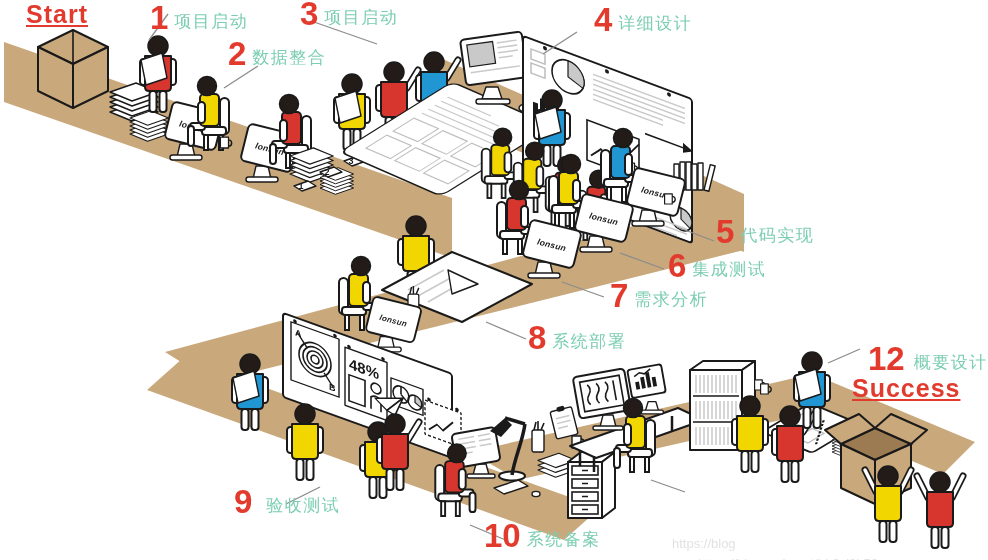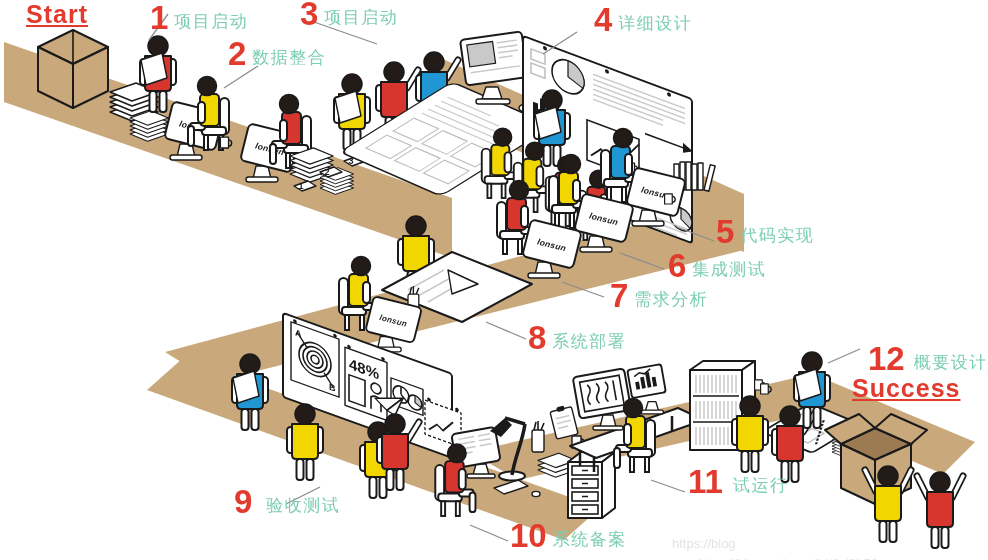--- a/index.html
+++ b/index.html
@@ -455,27 +455,23 @@
   <span class="txt">需求分析</span>
 </div>
 <div class="step" style="left:528px;top:324px;">
   <span class="num">8</span>
   <span class="txt">系统部署</span>
 </div>
 <div class="step" style="left:234px;top:488px;gap:14px;">
   <span class="num">9</span>
   <span class="txt">验收测试</span>
 </div>
-<div class="step" style="left:510px;top:522px;">
+<div class="step" style="left:484px;top:522px;">
   <span class="num">10</span>
   <span class="txt">系统备案</span>
-</div>
-<div class="step" style="left:688px;top:468px;gap:10px;">
-  <span class="num">11</span>
-  <span class="txt">试运行</span>
 </div>
 <div class="step" style="left:868px;top:324px;gap:9px;margin-top:21px;">
   <span class="num">12</span>
   <span class="txt">概要设计</span>
 </div>
 
 <div class="wm">
   <span class="w2">https://blog</span>
   <span class="w1">https://blog.csdn.net/bb6xi8h56</span>
 </div>

